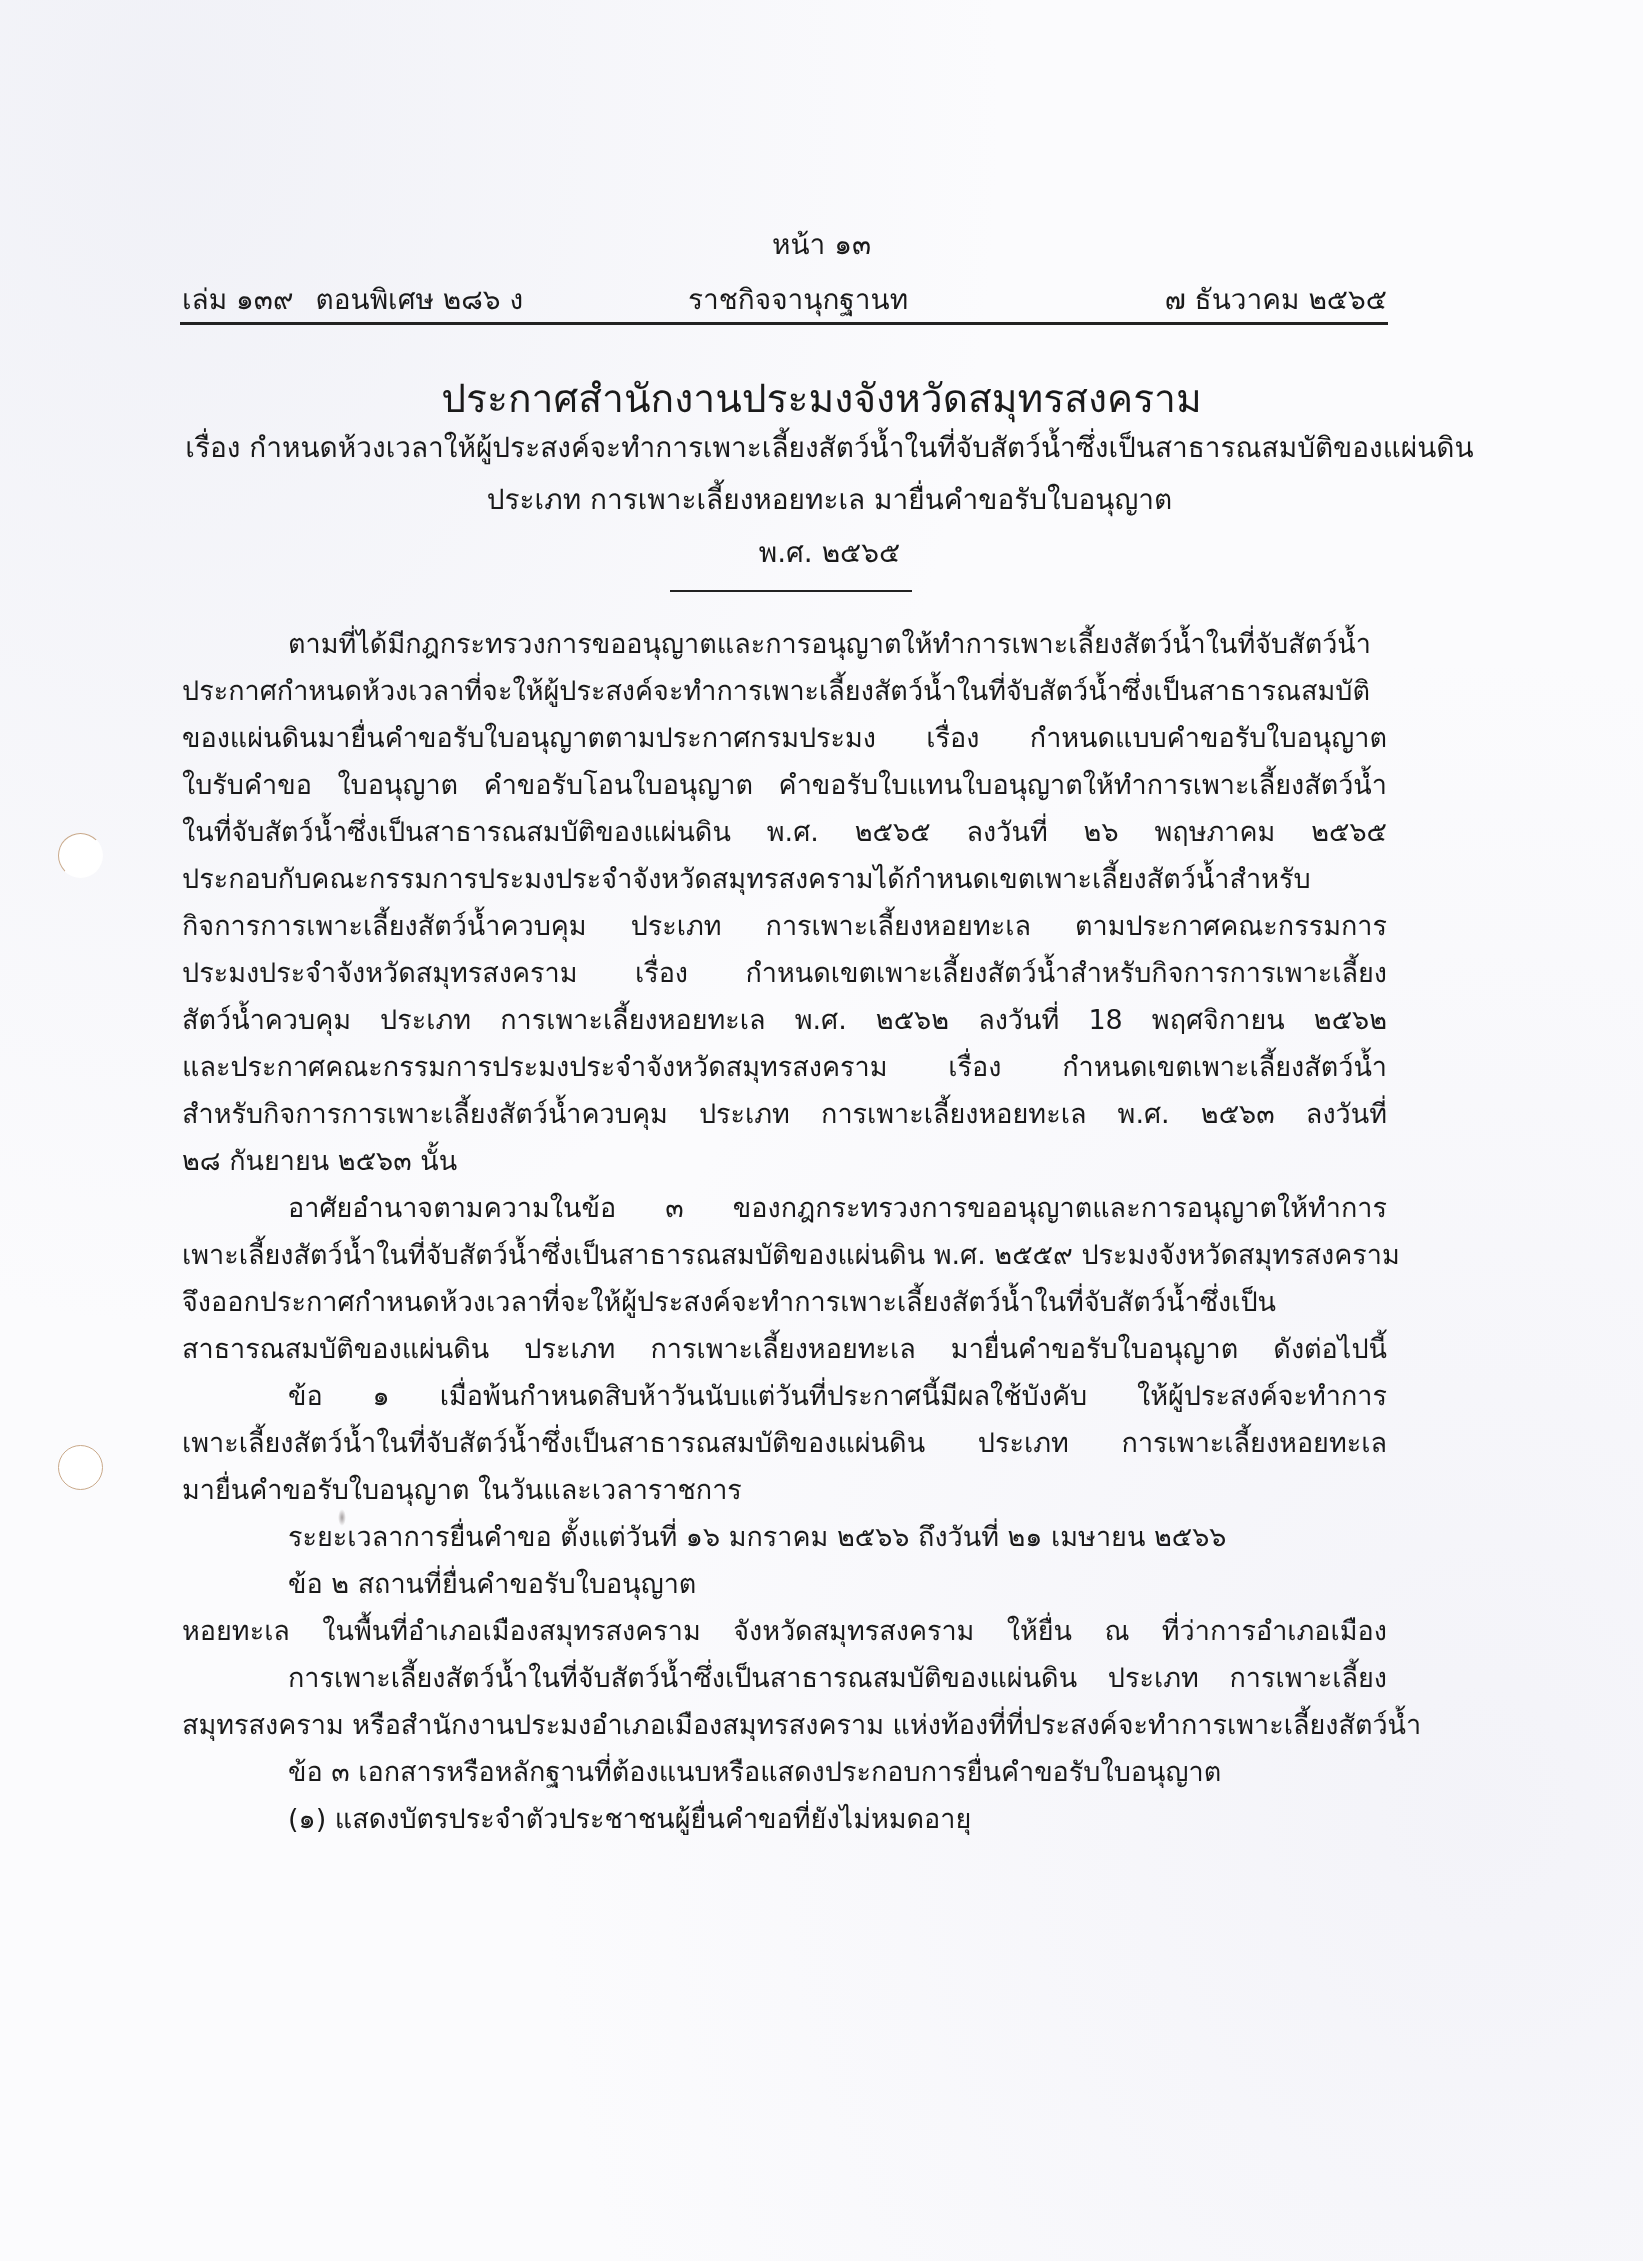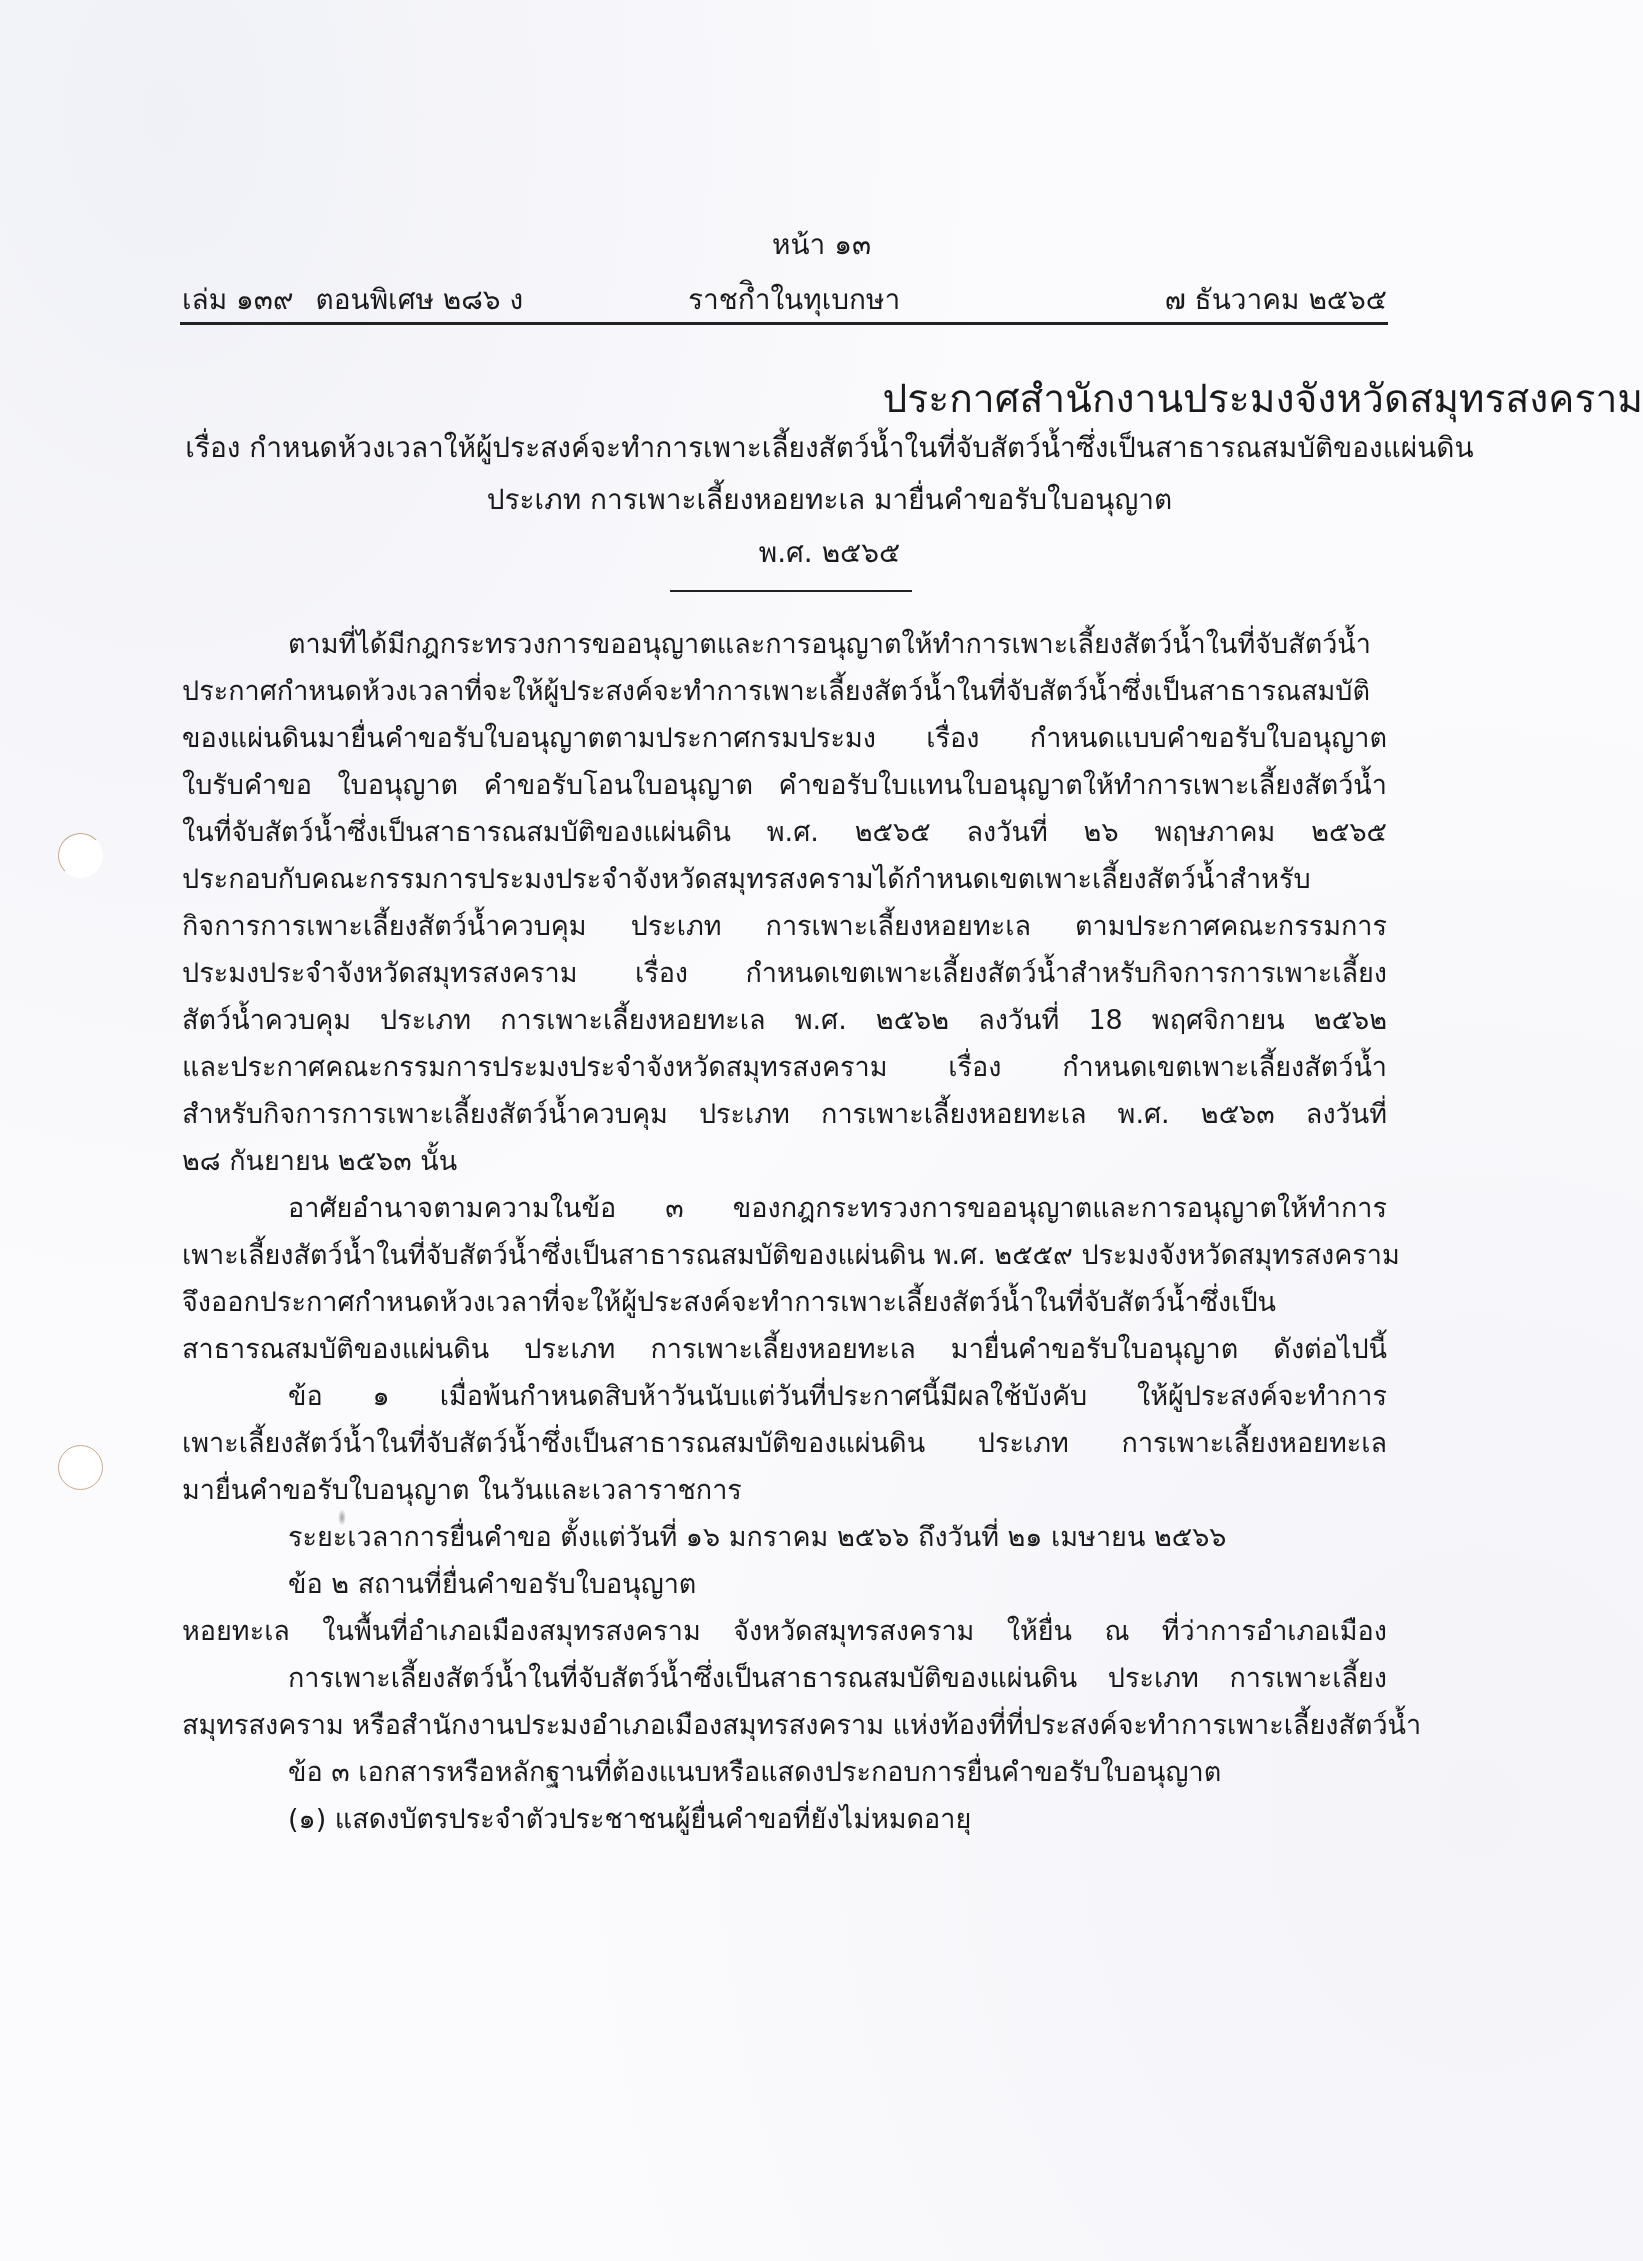--- a/index.html
+++ b/index.html
@@ -35,21 +35,21 @@
       font-size: 28px; height: 39px;
     }
     .gazette-row .left { position: absolute; left: 0; }
     .gazette-row .mid { position: absolute; left: 506px; }
     .gazette-row .right { position: absolute; right: 0; }
     .gazette-row span.gap { display: inline-block; width: 22px; }
     .rule-main {
       position: absolute; left: 180px; width: 1208px; top: 322px;
       height: 3.2px; background: #222;
     }
-    .title { top: 367px; font-size: 39px; text-align: right; }
+    .title { top: 367px; font-size: 39px; }
     .subject { font-size: 28px; margin-left: 8px; }
     .subject.l1 { top: 425px; }
     .subject.l2 { top: 477px; }
     .subject.l3 { top: 530px; }
     .rule-short {
       position: absolute; left: 670px; width: 242px; top: 590px;
       height: 1.9px; background: #222;
     }
     .body {
       position: absolute; left: 182px; width: 1205px; top: 620px;
@@ -73,21 +73,21 @@
   <div class="hole top"></div>
   <div class="hole bottom"></div>
   <div class="smudge"></div>
 
   <div class="center pagenum">หน้า ๑๓</div>
 
   <div class="gazette-row">
     <div class="left">
       <span>เล่ม ๑๓๙</span><span class="gap"></span><span>ตอนพิเศษ ๒๘๖ ง</span>
     </div>
-    <div class="mid">ราชกิำในทุเบกษา</div>
+    <div class="mid">ราชกิจจานุกฐานท</div>
     <div class="right">๗ ธันวาคม ๒๕๖๕</div>
   </div>
   <div class="rule-main"></div>
 
   <div class="center title">ประกาศสำนักงานประมงจังหวัดสมุทรสงคราม</div>
   <div class="center subject l1">เรื่อง กำหนดห้วงเวลาให้ผู้ประสงค์จะทำการเพาะเลี้ยงสัตว์น้ำในที่จับสัตว์น้ำซึ่งเป็นสาธารณสมบัติของแผ่นดิน</div>
   <div class="center subject l2">ประเภท การเพาะเลี้ยงหอยทะเล มายื่นคำขอรับใบอนุญาต</div>
   <div class="center subject l3">พ.ศ. ๒๕๖๕</div>
   <div class="rule-short"></div>
 

